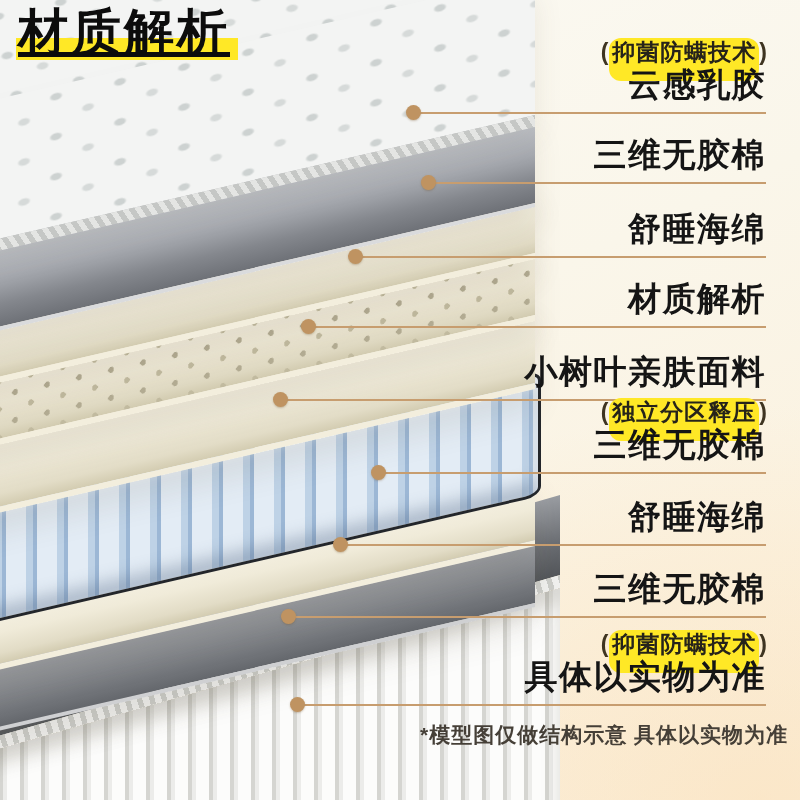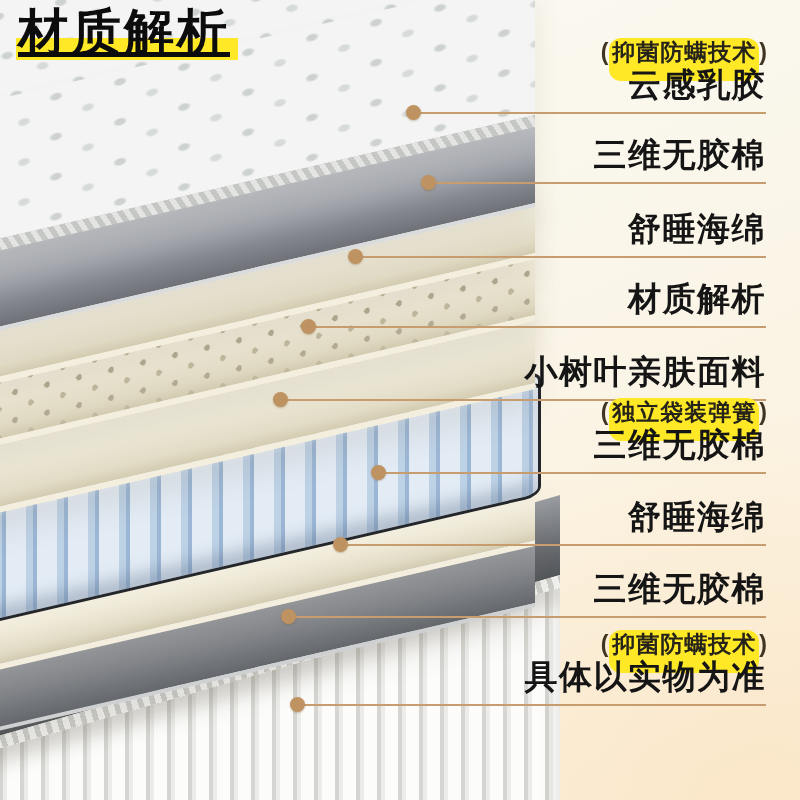--- a/index.html
+++ b/index.html
@@ -129,21 +129,21 @@
 
   <div class="callout" style="--y:400px;--dx:280px;">
     <div class="leader"></div>
     <div class="dot"></div>
     <div class="label">小树叶亲肤面料</div>
   </div>
 
   <div class="callout" style="--y:473px;--dx:378px;">
     <div class="leader"></div>
     <div class="dot"></div>
-    <div class="tag"><span>(</span><span class="tag-inner">独立袋装弹簧</span><span>)</span></div>
+    <div class="tag"><span>(</span><span class="tag-inner">独立分区释压</span><span>)</span></div>
     <div class="label">三维无胶棉</div>
   </div>
 
   <div class="callout" style="--y:545px;--dx:340px;">
     <div class="leader"></div>
     <div class="dot"></div>
     <div class="label">舒睡海绵</div>
   </div>
 
   <div class="callout" style="--y:617px;--dx:288px;">
@@ -152,14 +152,15 @@
     <div class="label">三维无胶棉</div>
   </div>
 
   <div class="callout" style="--y:705px;--dx:297px;">
     <div class="leader"></div>
     <div class="dot"></div>
     <div class="tag"><span>(</span><span class="tag-inner">抑菌防螨技术</span><span>)</span></div>
     <div class="label">具体以实物为准</div>
   </div>
 
+  <div id="footnote">*模型图仅做结构示意 具体以实物为准</div>
 
 </div>
 
 </body></html>

